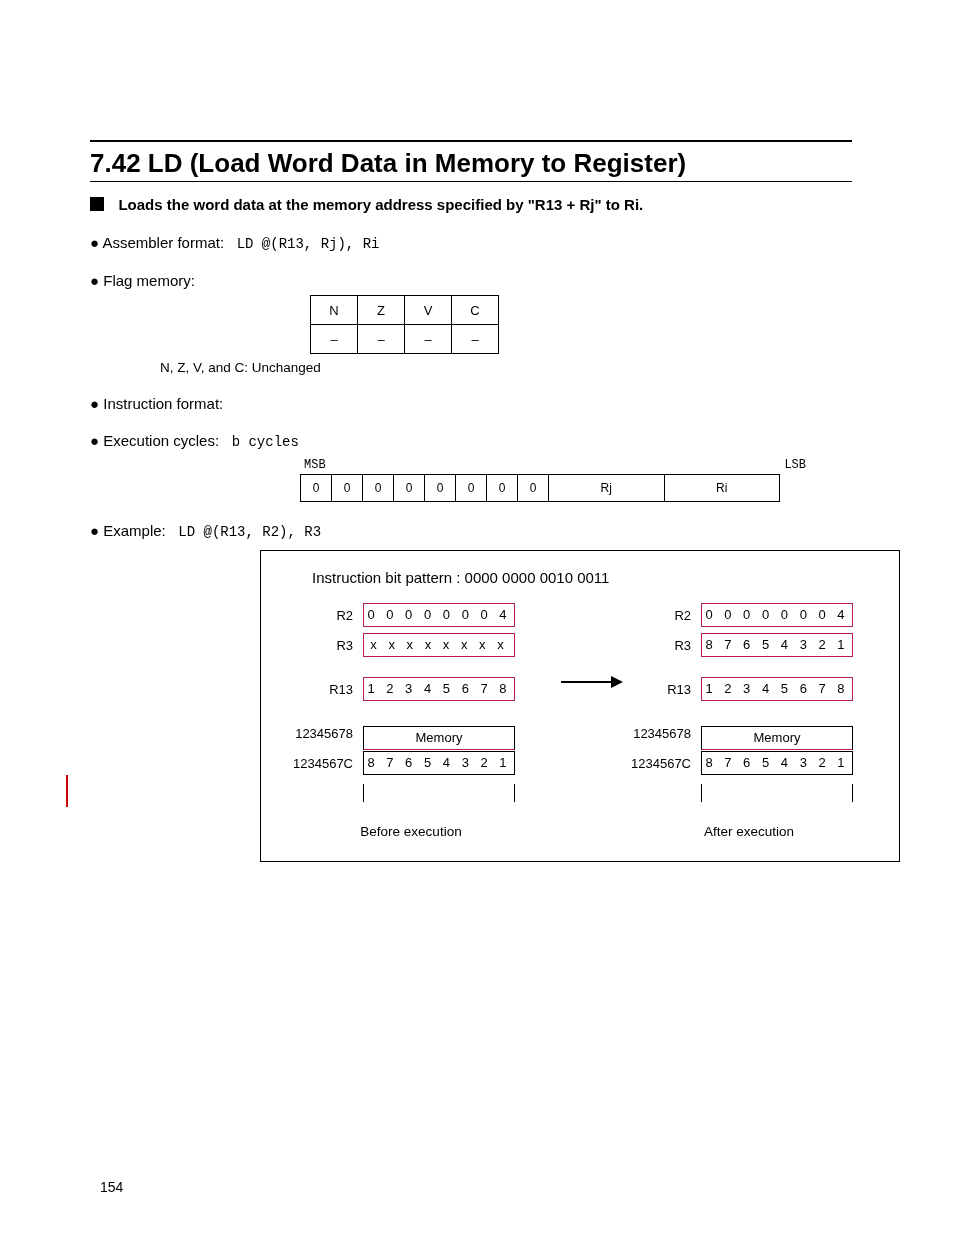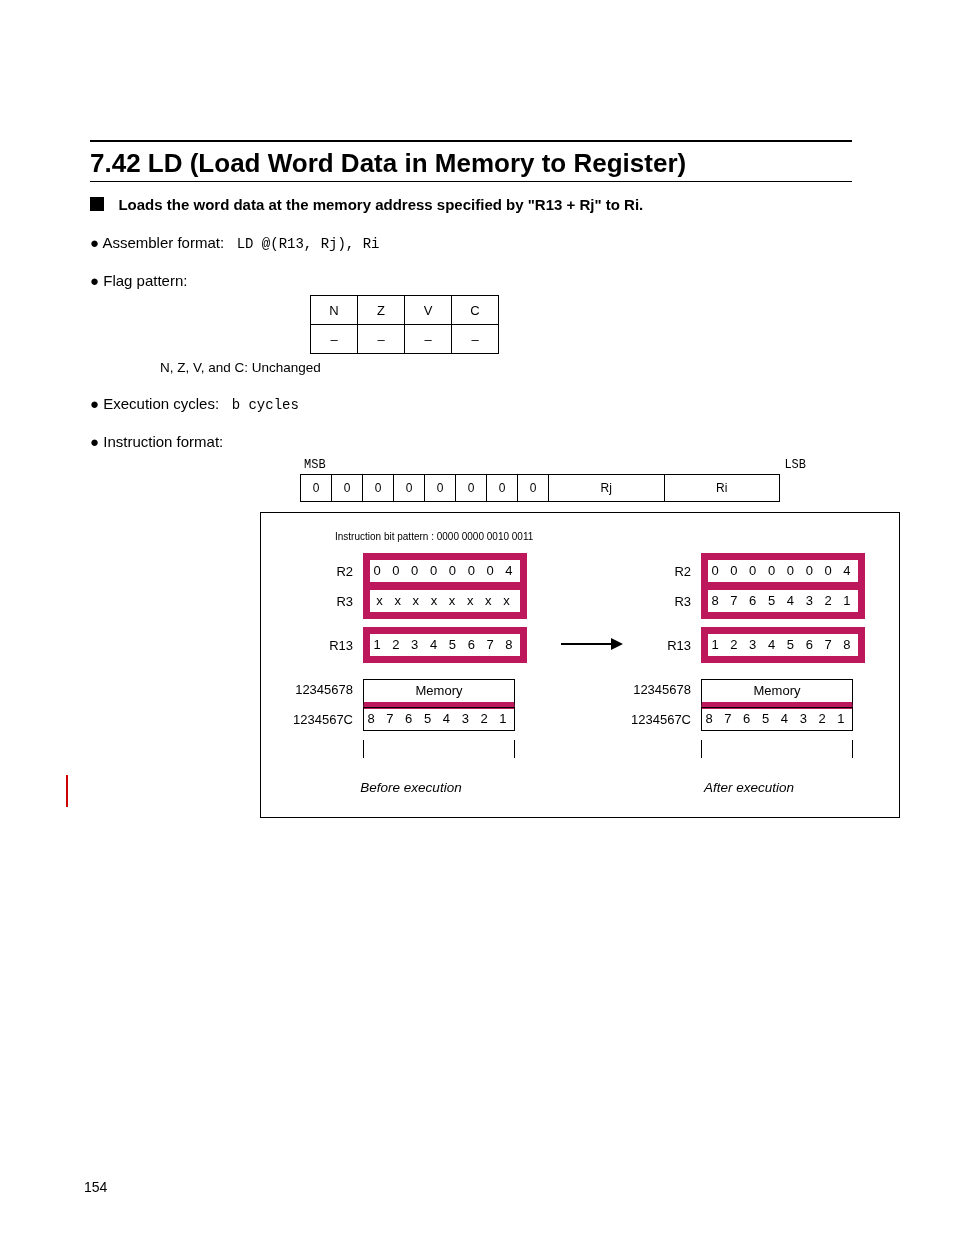--- a/index.html
+++ b/index.html
@@ -87,42 +87,42 @@
   .ex-panel {
     border: 1.5px solid #000;
     margin-left: 170px;
     margin-top: 10px;
     width: 640px;
     padding: 18px 20px 22px 20px;
     box-sizing: border-box;
     position: relative;
   }
   .ex-caption {
-    font-size: 10px;
-    margin-left: 54px;
+    font-size: 15px;
+    margin-left: 31px;
     margin-bottom: 14px;
   }
   .ex-cols { display: flex; gap: 32px; }
   .ex-col { width: 260px; }
   .ex-col.right { margin-left: auto; }
   .ex-line { display: flex; align-items: center; height: 30px; }
   .ex-lab  { width: 72px; text-align: right; font-size: 13px; padding-right: 10px; }
   .ex-box  {
-    border: 7px solid #be185d;
+    border: 1px solid #be185d;
     width: 150px; height: 22px;
     font-size: 13px;
     letter-spacing: 4px;
     text-align: center;
     line-height: 22px;
   }
   .ex-space { height: 14px; }
   .ex-mem-top { border-top: 1px solid #000; border-left:1px solid #000; border-right:1px solid #000;margin-top:10px; }
   .ex-mem-mid { border-left:1px solid #000; border-right:1px solid #000; border-top:1px solid #000; border-bottom:1px solid #000;}
   .ex-mem-bot { border-left:1px solid #000; border-right:1px solid #000; height:18px;}
-  .ex-sub { text-align: center; font-size: 13.5px; margin-top: 16px; font-style: italic; }
+  .ex-sub { text-align: center; font-size: 13.5px; margin-top: 16px; }
   .ex-arrow {
     position: absolute;
     top: 130px; left: 300px;
     width: 60px; height: 2px;
     background: #000;
   }
   .ex-arrow::after {
     content: "";
     position: absolute;
     right: -2px; top: -5px;
@@ -131,21 +131,21 @@
     border-bottom: 6px solid transparent;
   }
   .revision-bar {
     position: absolute;
     left: 66px;
     width: 2px;
     background: #c00;
   }
   .pagenum {
     position: absolute;
-    left: 84px; bottom: 40px;
+    left: 100px; bottom: 40px;
     font-size: 14px;
   }
 </style>
 </head>
 <body>
 
 <div class="page">
 
   <div class="title-rule-top"></div>
   <div class="title-row">
@@ -156,63 +156,66 @@
   <div>
     <span class="square-bullet"></span>
     <span class="section-intro">Loads the word data at the memory address specified by "R13 + Rj" to Ri.</span>
   </div>
 
   <div class="label">● <span>Assembler format:</span>
     &nbsp;&nbsp;<span class="mono-small">LD @(R13, Rj), Ri</span>
   </div>
 
 
-  <div class="label">● <span>Flag pattern:</span></div>
+  <div class="label">● <span>Flag memory:</span></div>
   <table class="flag-table">
     <tbody>
         <tr>
       <td>N</td>
       <td>Z</td>
       <td>V</td>
       <td>C</td>
     </tr>
     <tr>
       <td>–</td>
       <td>–</td>
       <td>–</td>
       <td>–</td>
     </tr>
   </tbody>
     </table>
   <div class="indent1" style="font-size:13.5px;margin-top:6px;">N, Z, V, and C: Unchanged</div>
 
+  <div class="label">● <span>Instruction format:</span></div>
+
   <div class="label">● <span>Execution cycles:</span>
     &nbsp;&nbsp;<span class="mono-small">b cycles</span>
   </div>
-
-  <div class="label">● <span>Instruction format:</span></div>
   <div class="fmt-wrap">
     <div class="fmt-labels">
       <span class="msb">MSB</span>
       <span class="lsb">LSB</span>
     </div>
     <div class="fmt-row">
       <div class="fmt-cell fmt-bit">0</div>
       <div class="fmt-cell fmt-bit">0</div>
       <div class="fmt-cell fmt-bit">0</div>
       <div class="fmt-cell fmt-bit">0</div>
       <div class="fmt-cell fmt-bit">0</div>
       <div class="fmt-cell fmt-bit">0</div>
       <div class="fmt-cell fmt-bit">0</div>
       <div class="fmt-cell fmt-bit">0</div>
       <div class="fmt-cell fmt-field">Rj</div>
       <div class="fmt-cell fmt-field">Ri</div>
     </div>
   </div>
 
+  <div class="label">● <span>Example:</span>
+    &nbsp;&nbsp;<span class="mono-small">LD @(R13, R2), R3</span>
+  </div>
 
   <div class="revision-bar" style="top:775px;height:32px;"></div>
 
   <div class="ex-panel">
     <div class="ex-caption">Instruction bit pattern : 0000 0000 0010 0011</div>
     <div class="ex-arrow"></div>
     <div class="ex-cols">
 
       <div class="ex-col">
         <div class="ex-line">

